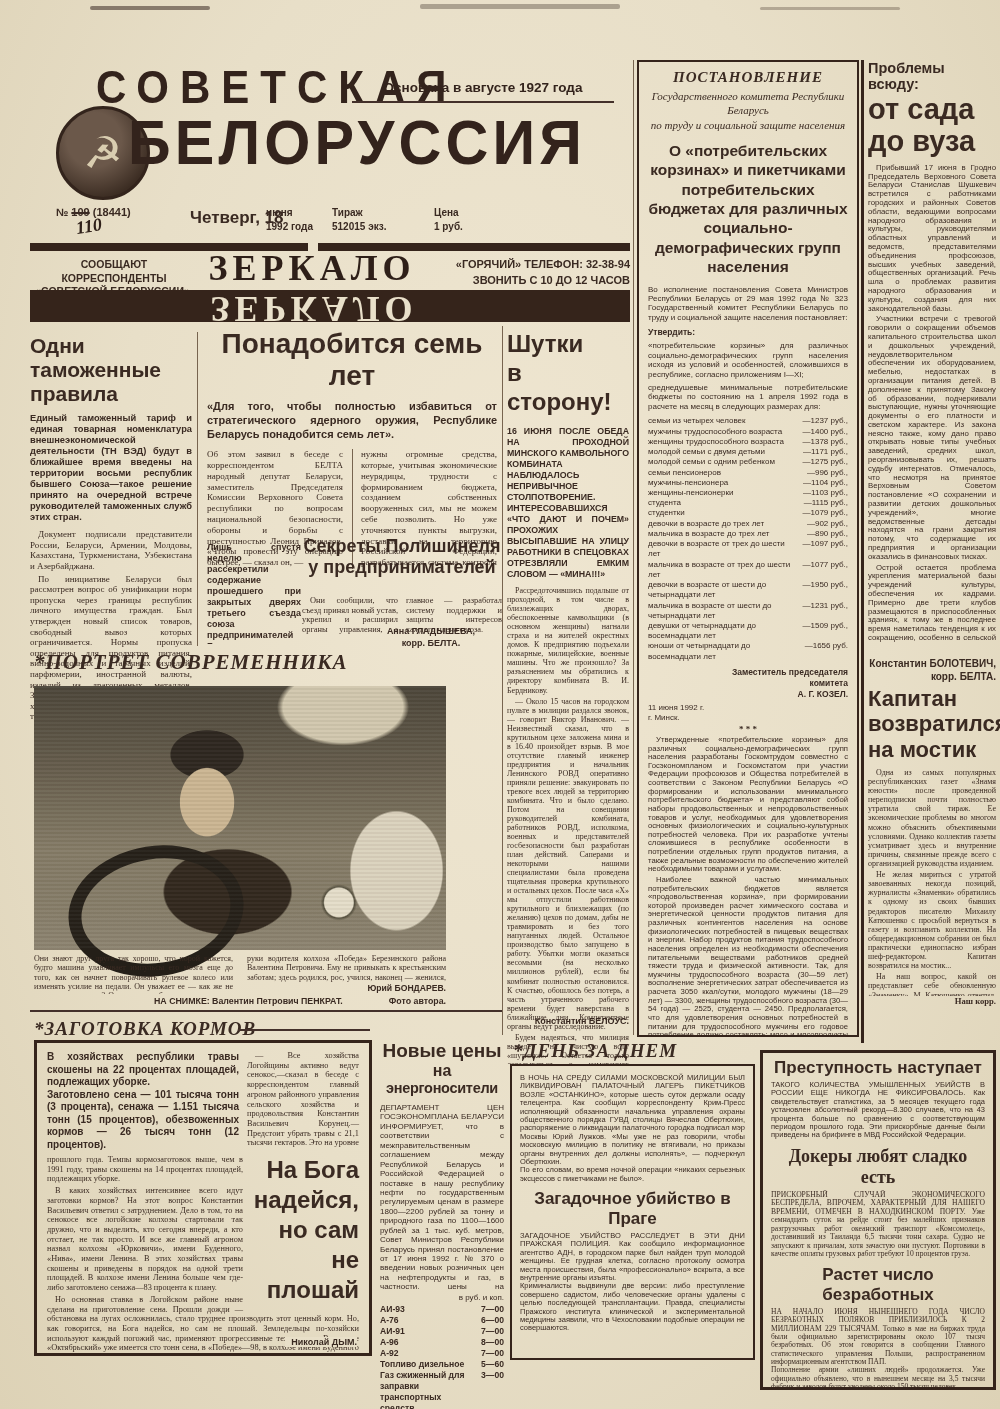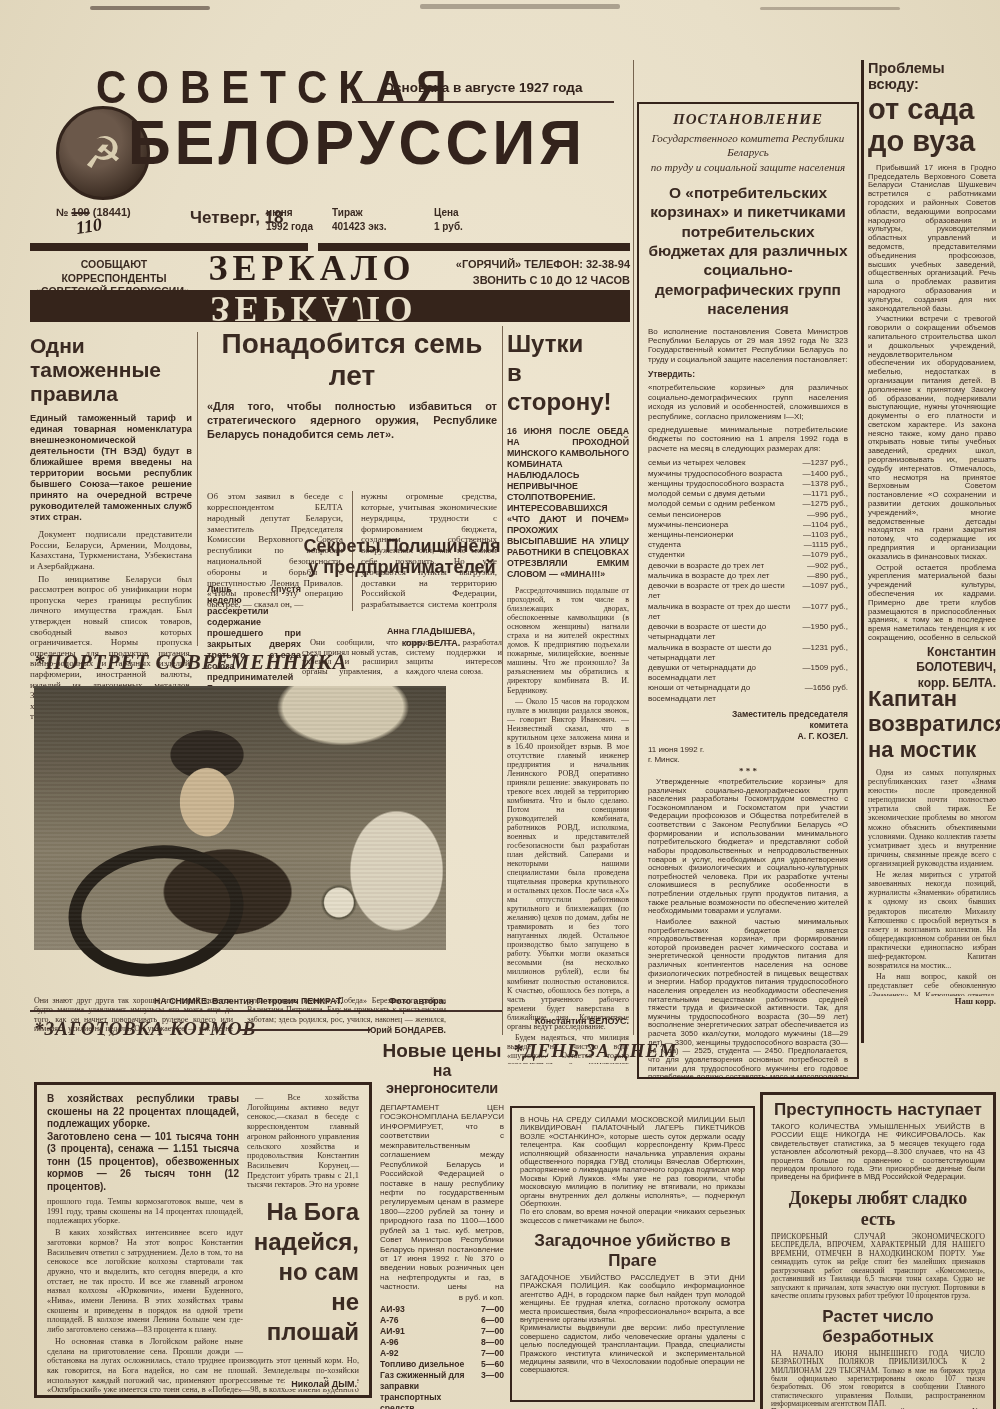--- a/index.html
+++ b/index.html
@@ -9,21 +9,21 @@
   .abs{position:absolute;}
   .sans{font-family:"Liberation Sans", sans-serif;}
   .serif{font-family:"Liberation Serif", serif;}
   .b{font-weight:bold;}
   .i{font-style:italic;}
   .jus{text-align:justify;}
   .ctr{text-align:center;}
   .rt{text-align:right;}
   .pre{white-space:pre-line;}
   .ink{background:#35241b;}
-  .clip{overflow:hidden;margin-top:42px;}
+  .clip{overflow:hidden;}
   .vrule{position:absolute;width:1px;background:#77644f;}
   .hline{position:absolute;background:#43302a;}
   p{margin:0 0 2px 0;text-indent:8px;}
   .masth{color:#33231c;font-weight:bold;line-height:1;}
   .brow{display:flex;justify-content:space-between;align-items:flex-start;line-height:1.28;}
   .blabel{flex:1;padding-right:4px;}
   .bval{white-space:nowrap;}
   .photo{background:
     radial-gradient(ellipse 46px 58px at 42% 44%, #c9b492 0 58%, rgba(0,0,0,0) 60%),
     radial-gradient(ellipse 60px 40px at 42% 26%, #2e2821 0 60%, rgba(0,0,0,0) 62%),
@@ -59,21 +59,21 @@
   <div class="abs sans b" style="left:56px;top:206px;font-size:11px;">
     <span>№</span>
     <span class="crossed">109</span>
     <span>(18441)</span>
   </div>
   <div class="abs serif i b" style="left:76px;top:216px;font-size:18px;transform:rotate(-9deg);color:#2f2019;">110</div>
   <div class="abs sans b" style="left:190px;top:208px;font-size:17px;">Четверг, 18</div>
   <div class="abs sans b pre" style="left:266px;top:206px;font-size:10px;line-height:1.35;">июня
 1992 года</div>
   <div class="abs sans b pre" style="left:332px;top:206px;font-size:10px;line-height:1.35;">Тираж
-401423 экз.</div>
+512015 экз.</div>
   <div class="abs sans b pre" style="left:434px;top:206px;font-size:10px;line-height:1.35;">Цена
 1 руб.</div>
 
   <div class="abs ink" style="left:30px;top:243px;width:278px;height:8px;"></div>
   <div class="abs ink" style="left:318px;top:243px;width:312px;height:8px;"></div>
 
   <div class="abs sans b ctr pre" style="left:28px;top:258px;width:172px;font-size:10.5px;line-height:1.3;">СООБЩАЮТ КОРРЕСПОНДЕНТЫ
 «СОВЕТСКОЙ БЕЛОРУССИИ»,
 БЕЛТА, ИТАР — ТАСС</div>
   <div class="abs serif b ctr" style="left:200px;top:247px;width:224px;font-size:36px;letter-spacing:5px;color:#2e1f18;">ЗЕРКАЛО</div>
@@ -249,21 +249,21 @@
     <div class="sans b" style="font-size:14.5px;">Проблемы всюду:</div>
     <div class="sans b" style="font-size:29px;line-height:1.1;margin-top:2px;">
       <div>от сада</div>
       <div>до вуза</div>
     </div>
     <div class="sans jus clip" style="font-size:7.8px;line-height:1.13;margin-top:6px;height:478px;">
         <p>Прибывший 17 июня в Гродно Председатель Верховного Совета Беларуси Станислав Шушкевич встретился с работниками городских и районных Советов области, ведающими вопросами народного образования и культуры, руководителями областных управлений и ведомств, представителями объединения профсоюзов, высших учебных заведений, общественных организаций. Речь шла о проблемах развития народного образования и культуры, создания для них законодательной базы.</p>
         <p>Участники встречи с тревогой говорили о сокращении объемов капитального строительства школ и дошкольных учреждений, неудовлетворительном обеспечении их оборудованием, мебелью, недостатках в организации питания детей. В дополнение к принятому Закону об образовании, подчеркивали выступающие, нужны уточняющие документы о его платности и светском характере. Из закона неясно также, кому дано право открывать новые типы учебных заведений, средних школ, реорганизовывать их, решать судьбу интернатов. Отмечалось, что несмотря на принятое Верховным Советом постановление «О сохранении и развитии детских дошкольных учреждений», многие ведомственные детсады находятся на грани закрытия потому, что содержащие их предприятия и организации оказались в финансовых тисках.</p>
         <p>Острой остается проблема укрепления материальной базы учреждений культуры, обеспечения их кадрами. Примерно две трети клубов размещаются в приспособленных зданиях, к тому же в последнее время наметилась тенденция к их сокращению, особенно в сельской местности. То же происходит и с музыкальными школами в колхозах. Остается низкой зарплата культработников.</p>
       </div>
-    <div class="sans b rt pre" style="font-size:12px;line-height:1.3;margin-top:3px;">Константин БОЛОТЕВИЧ,
+    <div class="sans b rt pre" style="font-size:10px;line-height:1.3;margin-top:15px;">Константин БОЛОТЕВИЧ,
 корр. БЕЛТА.</div>
   </div>
   <div class="abs" style="left:868px;top:686px;width:128px;">
     <div class="sans b pre" style="font-size:22px;line-height:1.15;">Капитан
 возвратился
 на мостик</div>
     <div class="serif jus clip" style="font-size:8px;line-height:1.14;margin-top:6px;height:228px;">
         <p>Одна из самых популярных республиканских газет «Знамя юности» после проведенной переподписки почти полностью утратила свой тираж. Ее экономические проблемы во многом можно объяснить объективными условиями. Однако коллектив газеты усматривает здесь и внутренние причины, связанные прежде всего с организацией руководства изданием.</p>
         <p>Не желая мириться с утратой завоеванных некогда позиций, журналисты «Знаменки» обратились к одному из своих бывших редакторов писателю Михаилу Катюшенко с просьбой вернуться в газету и возглавить коллектив. На общередакционном собрании он был практически единогласно избран шеф-редактором. Капитан возвратился на мостик...</p>
         <p>На наш вопрос, какой он представляет себе обновленную «Знаменку», М. Катюшенко ответил, что видит ее деидеологизированной, оперативно реагирующей на события в Беларуси и за ее рубежами.</p>

